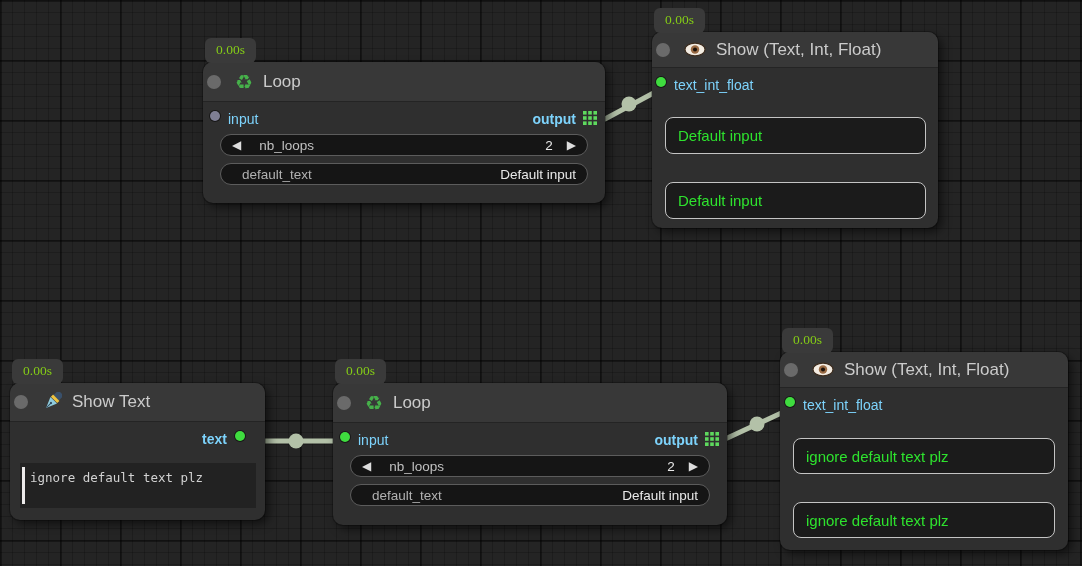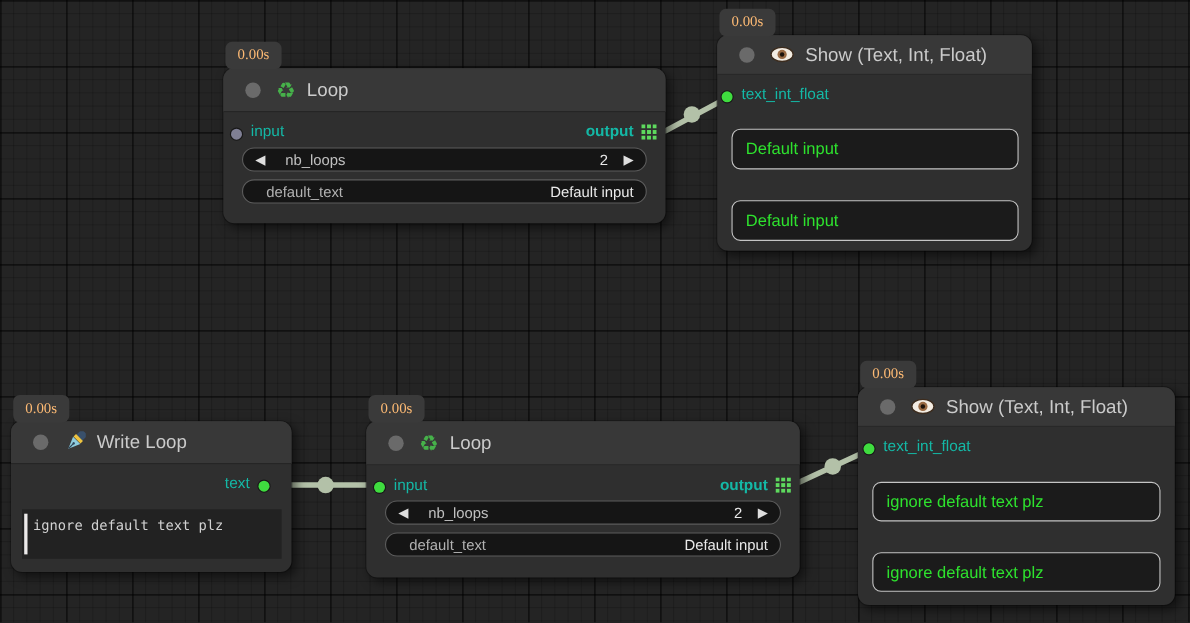--- a/index.html
+++ b/index.html
@@ -23,47 +23,47 @@
   svg.wires g { pointer-events:all; }
 
   .node {
     position:absolute; z-index:2;
     background:#2f2f2f;
     border-radius:10px;
     box-shadow: 4px 4px 10px rgba(0,0,0,.55), 0 0 0 1px rgba(0,0,0,.25);
   }
   .timer-badge {
     position:absolute; top:-24px; left:2px;
-    background:#3a3a3a; color:#fdba74;
+    background:#3a3a3a; color:#84cc16;
     font-family:"Liberation Serif", serif;
     font-size:13.5px; line-height:1;
     padding:5px 11px 6px; border-radius:6px;
   }
   .node-title {
     display:flex; align-items:center;
-    height:40px; padding:0 20px;
+    height:40px; padding:0 4px;
     background:#383838;
     border-radius:10px 10px 0 0;
     border-bottom:1px solid #242424;
     color:#cbcbcb; font-size:17px; white-space:nowrap;
   }
   .node-title.h36 { height:36px; }
   .node-title.h39 { height:39px; }
   .collapse-dot {
     width:14px; height:14px; border-radius:50%;
     background:#6a6a6a; flex:0 0 auto; margin-right:14px;
   }
   .title-icon { flex:0 0 auto; margin-right:10px; display:flex; align-items:center; }
   .recycle-glyph { color:#46b14a; font-size:20px; line-height:1;
     font-family:"DejaVu Sans", sans-serif; }
 
   .slot-row {
-    display:flex; align-items:flex-end;
+    display:flex; align-items:flex-start;
     padding:9px 8px 0 7px;
-    color:#14b8a6; font-size:14px;
+    color:#7dd3fc; font-size:14px;
   }
   .slot-dot {
     width:10px; height:10px; border-radius:50%;
     flex:0 0 auto;
   }
   .dot-green  { background:#3fdc3f; box-shadow:0 0 0 1px rgba(0,0,0,.5); }
   .dot-gray   { background:#7f7f94; box-shadow:0 0 0 1px rgba(0,0,0,.5); }
   .slot-label-in  { margin-left:8px; }
   .slot-label-out { margin-left:auto; margin-right:7px;font-weight:bold; }
   .grid-icon { flex:0 0 auto; display:flex; }
@@ -196,23 +196,23 @@
       <svg width="20" height="20" viewBox="0 0 18 18">
         <g transform="rotate(45 9 9)">
           <rect x="5.6" y="-2.5" width="6.8" height="6.5" rx="1" fill="#39506b"></rect>
           <rect x="5" y="3.6" width="8" height="2.8" fill="#eec33f"></rect>
           <polygon points="9,16.5 4.8,6.8 13.2,6.8" fill="#8fccdd"></polygon>
           <line x1="9" y1="16" x2="9" y2="10" stroke="#2e4458" stroke-width="0.9"></line>
           <circle cx="9" cy="10.3" r="1" fill="#2e4458"></circle>
         </g>
       </svg>
     </span>
-    <span>Write Loop</span>
-  </div>
-  <div class="slot-row" style="justify-content:flex-end; padding-right:20px;">
+    <span>Show Text</span>
+  </div>
+  <div class="slot-row" style="justify-content:flex-end; padding-right:20px;font-weight:bold;">
     <span style="margin-right:8px;">text</span>
     <span class="slot-dot dot-green"></span>
   </div>
   <div class="note-area" style="left:10px; top:80px; width:236px; height:45px;">
     <span class="note-caret"></span>
     <span class="note-text">ignore default text plz</span>
   </div>
 </div>
 
 <div class="node" style="left:333px; top:383px; width:394px; height:142px;">

